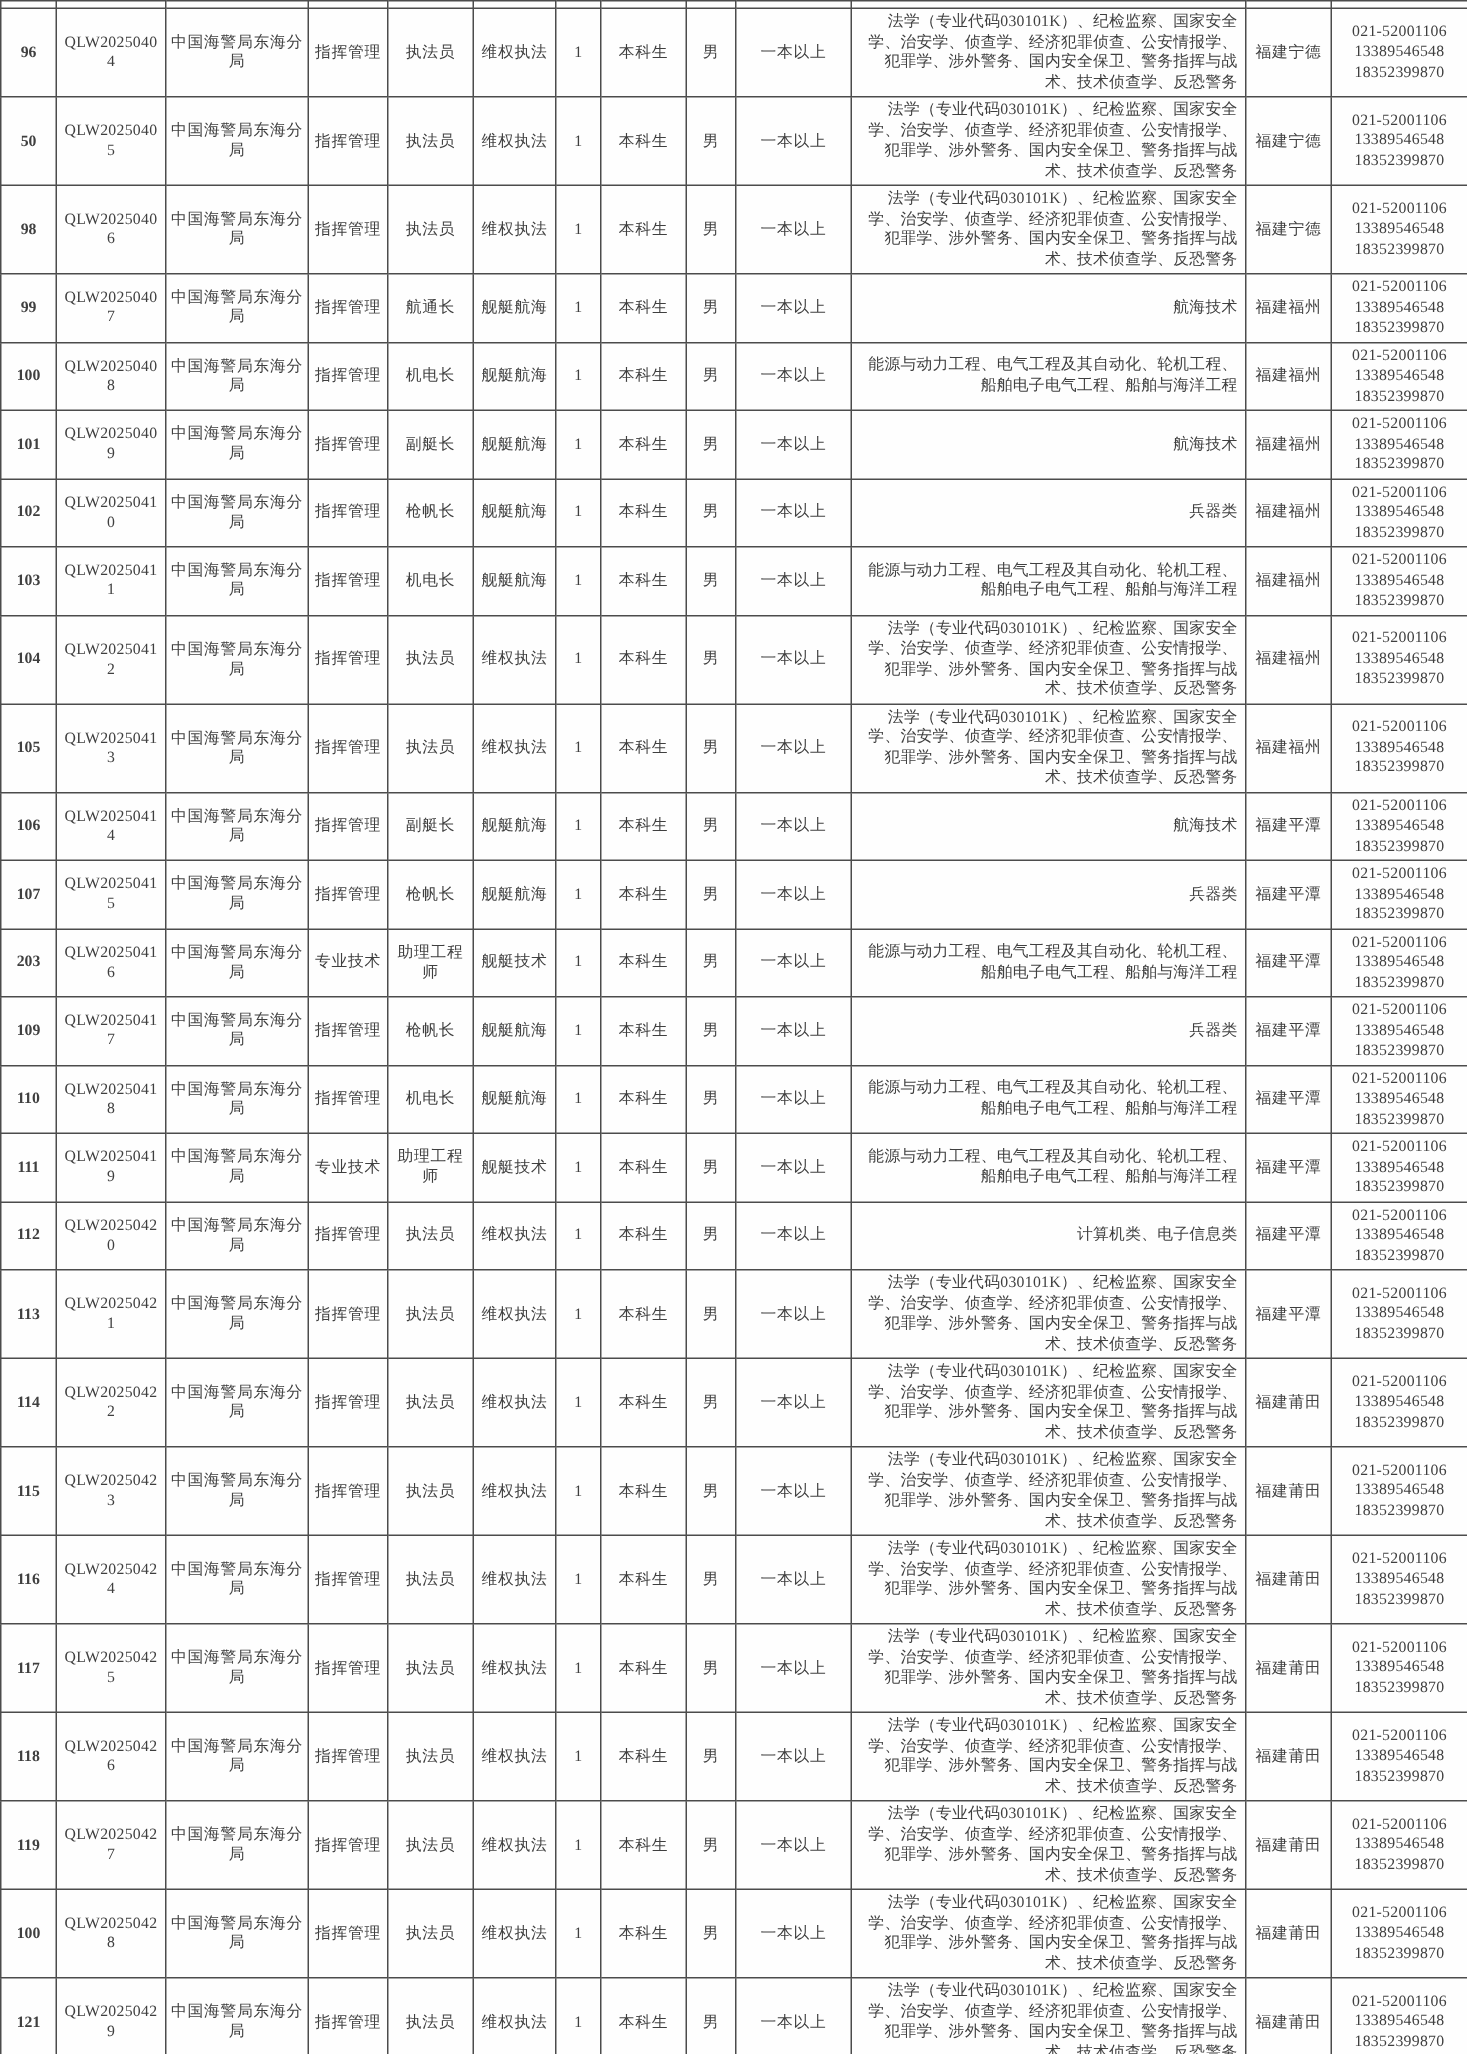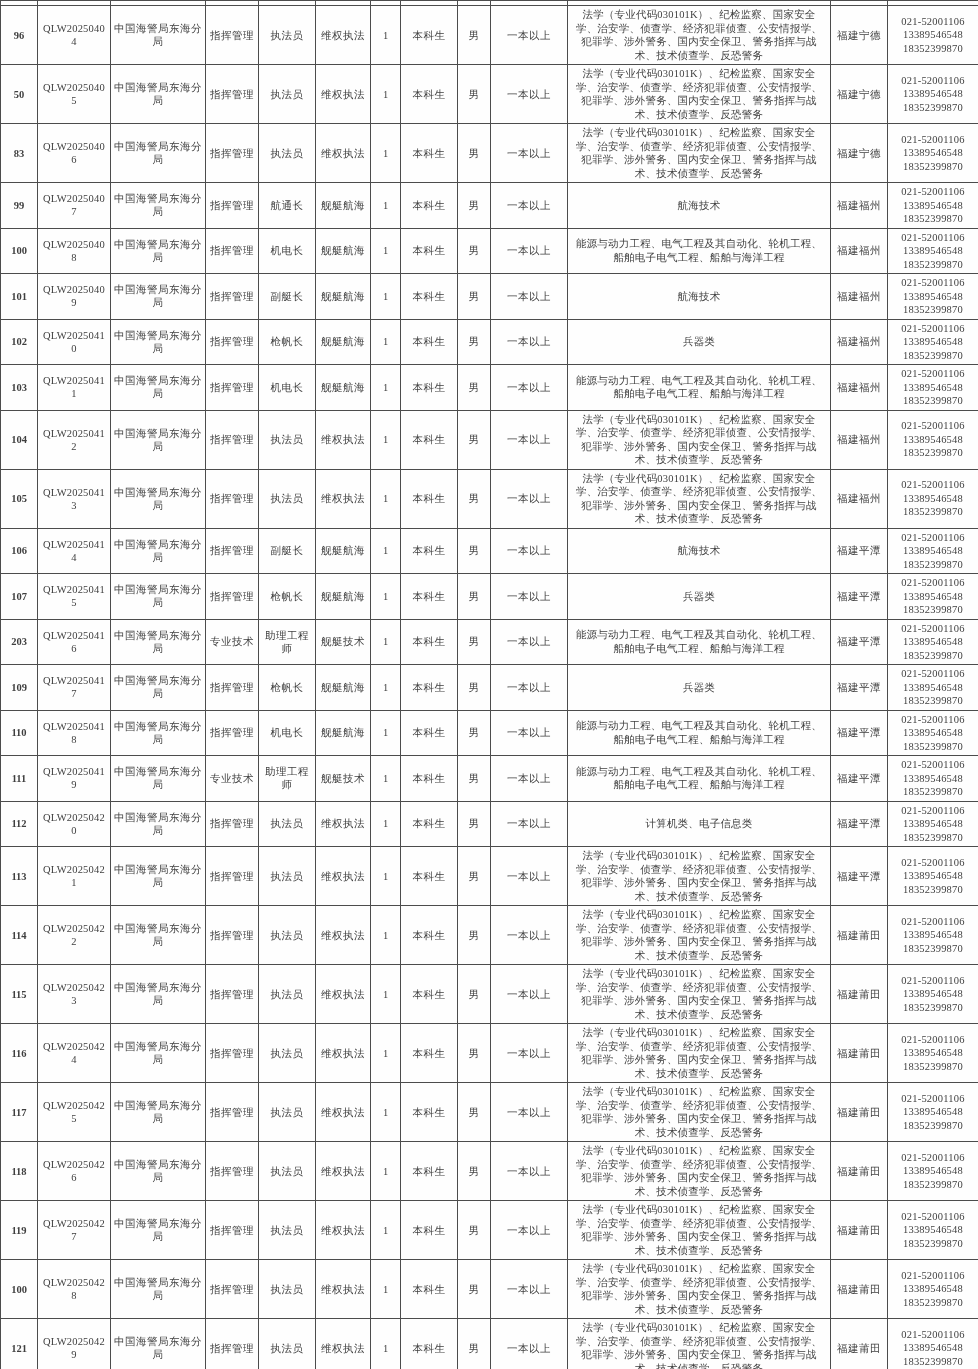--- a/index.html
+++ b/index.html
@@ -24,21 +24,21 @@
     font-size: 10.5px;
     line-height: 13px;
     color: #3f3f3f;
     padding: 2px 3px;
     letter-spacing: 0.5px;
     overflow: hidden;
     word-break: break-all;
   }
   tr.data-row { height: 41px; }
   td.cell-majors {
-    text-align: center;
+    text-align: right;
     letter-spacing: 0.2px;
     line-height: 13.5px;
     padding: 2px 5px;
   }
   td.cell-phone {
     letter-spacing: 0.2px;
     line-height: 13.5px;
     font-size: 10.5px;
     padding: 2px 1px;
   }
@@ -115,21 +115,21 @@
     <td class="cell-requirement">一本以上</td>
     <td class="cell-majors">法学（专业代码030101K）、纪检监察、国家安全学、治安学、侦查学、经济犯罪侦查、公安情报学、犯罪学、涉外警务、国内安全保卫、警务指挥与战术、技术侦查学、反恐警务</td>
     <td class="cell-location">福建宁德</td>
     <td class="cell-phone">
           <div>021-52001106</div>
           <div>13389546548</div>
           <div>18352399870</div>
         </td>
   </tr>
       <tr class="data-row">
-    <td class="cell-no">83</td>
+    <td class="cell-no">98</td>
     <td class="cell-code">QLW20250406</td>
     <td class="cell-org">中国海警局东海分局</td>
     <td class="cell-category">指挥管理</td>
     <td class="cell-position">执法员</td>
     <td class="cell-type">维权执法</td>
     <td class="cell-count">1</td>
     <td class="cell-education">本科生</td>
     <td class="cell-gender">男</td>
     <td class="cell-requirement">一本以上</td>
     <td class="cell-majors">法学（专业代码030101K）、纪检监察、国家安全学、治安学、侦查学、经济犯罪侦查、公安情报学、犯罪学、涉外警务、国内安全保卫、警务指挥与战术、技术侦查学、反恐警务</td>

